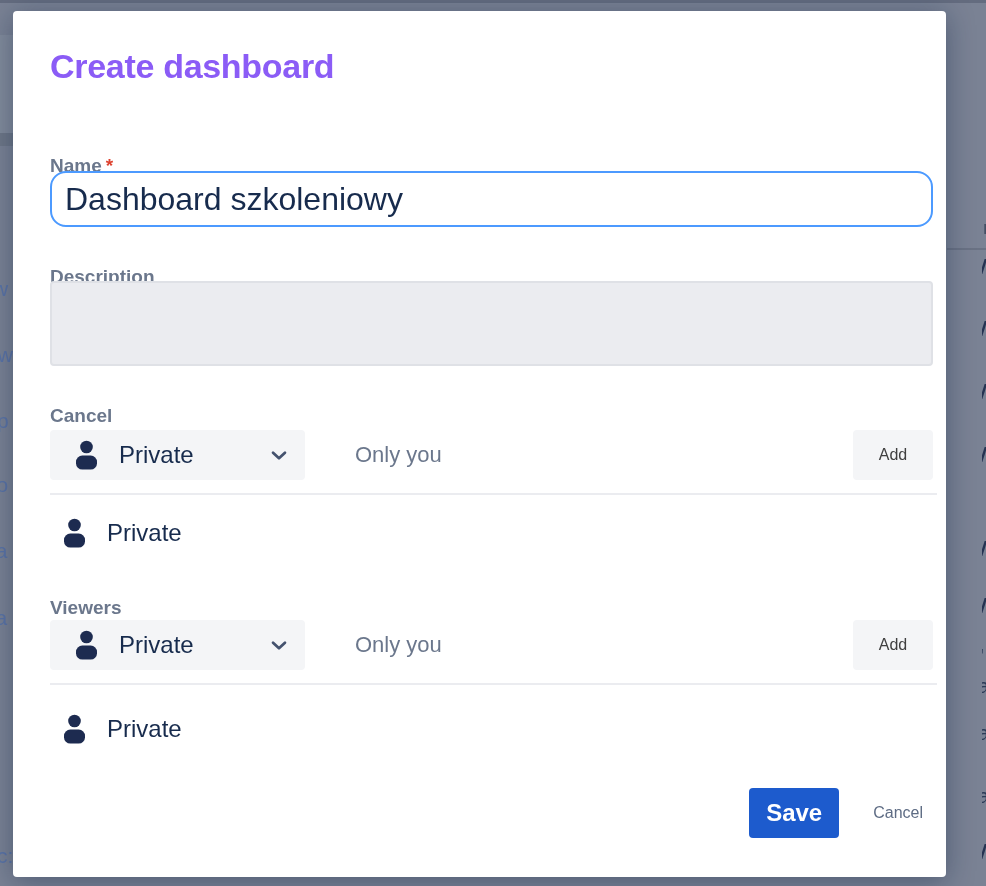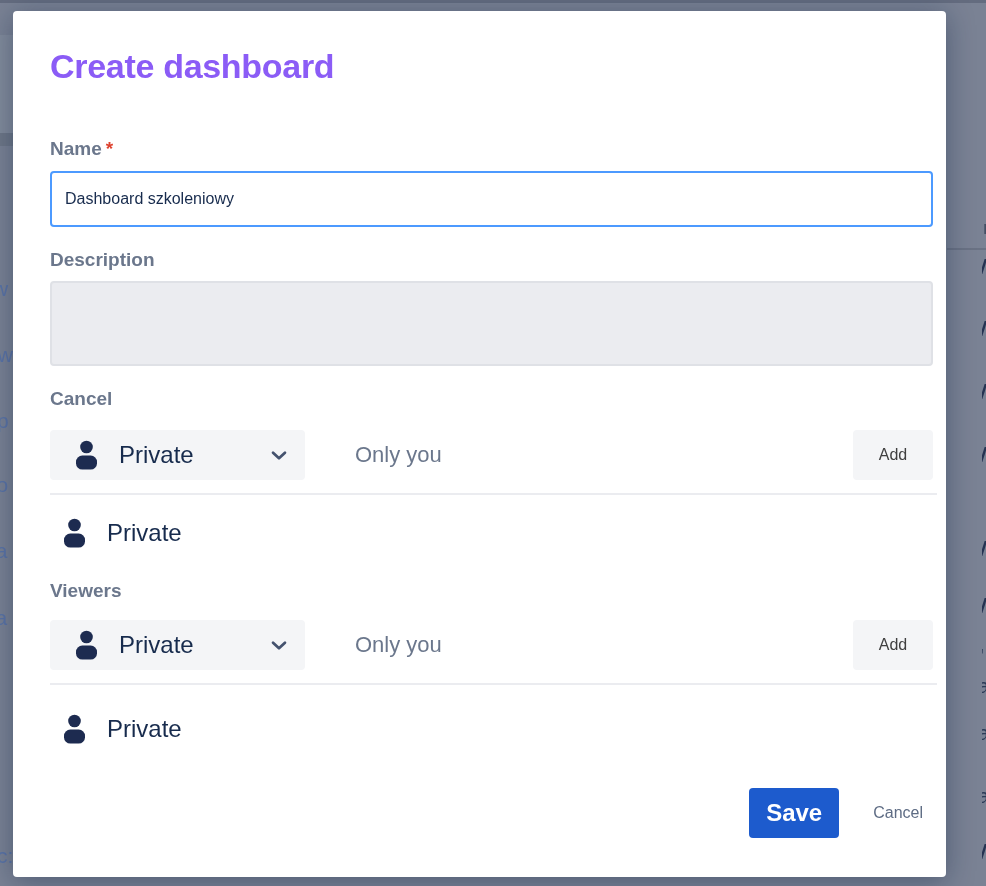--- a/index.html
+++ b/index.html
@@ -29,27 +29,27 @@
     position:absolute; left:13px; top:11px; width:933px; height:866px;
     background:#FFFFFF; border-radius:4px;
     box-shadow:0 4px 28px rgba(9,30,66,0.40);
   }
   .modal-title {
     position:absolute; left:37px; top:36px;
     font-size:34px; font-weight:700; letter-spacing:-0.3px; color:#8b5cf6;
   }
   .field-label {
     position:absolute; left:37px;
-    font-size:19px; font-weight:700; color:#6B778C;
+    font-size:19px; font-weight:700; color:#6B778C;margin-top:17px;
   }
   .req { color:#DE4330; margin-left:4px; font-weight:700; }
   .name-input {
     position:absolute; left:37px; top:160px; width:883px; height:56px;
-    border:2px solid #4C9AFF; border-radius:4px; outline:none;
-    padding:4px 13px; font-family:inherit; font-size:16px; color:#172B4D; background:#fff;
+    border:2px solid #4C9AFF; border-radius:16px; outline:none;
+    padding:4px 13px; font-family:inherit; font-size:32px; color:#172B4D; background:#fff;
   }
   .desc-textarea {
     position:absolute; left:37px; top:270px; width:883px; height:85px;
     background:#EBECF0; border:2px solid #DFE1E6; border-radius:4px;
     resize:none; outline:none; font-family:inherit; font-size:24px; color:#172B4D; padding:8px 13px;
   }
   .picker-row { position:absolute; left:37px; width:883px; height:50px; display:flex; align-items:center; }
   .picker-dropdown {
     width:255px; height:50px; background:#F4F5F7; border:none; border-radius:4px;
     display:flex; align-items:center; padding:0 15px 0 25px; cursor:pointer;

